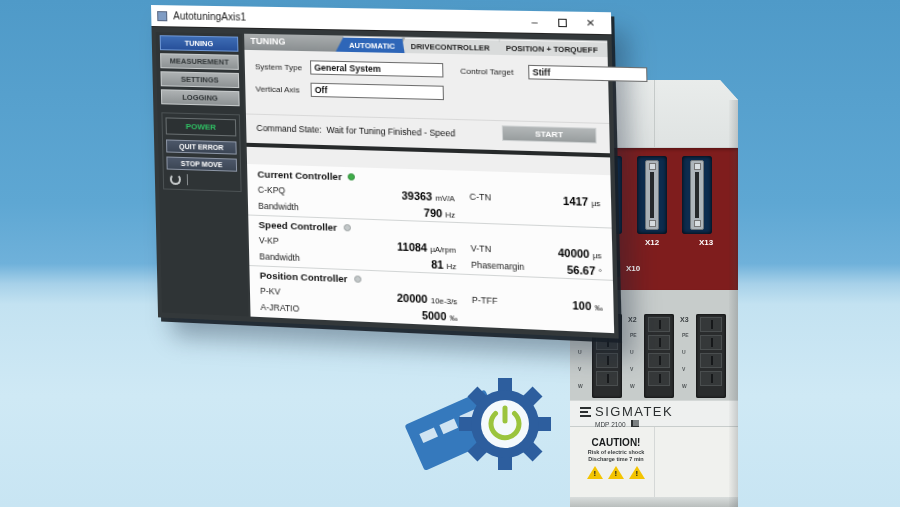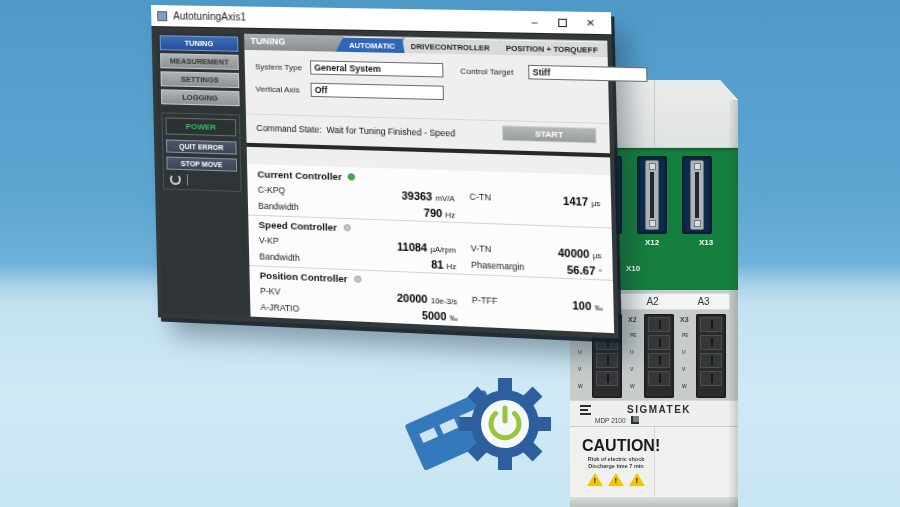--- a/index.html
+++ b/index.html
@@ -20,21 +20,21 @@
   }
   .dev-side {
     position:absolute; right:0; top:20px; bottom:0; width:9px;
     background:linear-gradient(90deg, rgba(0,0,0,0.02), rgba(60,70,75,0.22));
   }
   .dev-top { position:absolute; left:0; top:0; width:100%; height:68px;
     background:linear-gradient(180deg,#e9eceb,#dfe3e2); border-bottom:1px solid #cfd4d3; }
   .dev-top .seam { position:absolute; left:50%; top:0; width:1px; height:100%; background:#c6cbca; }
   .dev-notch { position:absolute; left:28px; top:0px; width:12px; height:5px; background:#3a3d3e; }
 
-  .dev-blue { position:absolute; left:0; top:68px; width:100%; height:142px; background:#15803d;
+  .dev-blue { position:absolute; left:0; top:68px; width:100%; height:142px; background:#7f1d1d;
     box-shadow:inset 0 2px 3px rgba(0,0,0,0.25); }
   .port { position:absolute; top:8px; width:30px; height:78px; background:#0c2c4e;
     border-radius:3px; box-shadow:inset 0 0 4px #000; }
   .port .conn { position:absolute; left:8px; top:4px; width:14px; height:70px;
     background:#aeb5ba; border-radius:2px; border:1px solid #6f767b; }
   .port .conn .slit { position:absolute; left:4px; top:11px; width:4px; height:46px; background:#26292b; }
   .port .conn .scr { position:absolute; left:3px; width:7px; height:7px; background:#d9dee1; border:1px solid #777; }
   .port .conn .scr.t { top:2px; } .port .conn .scr.b { bottom:2px; }
   .port-label { position:absolute; top:90px; width:30px; text-align:center;
     color:#fff; font-size:8px; font-weight:bold; }
@@ -56,31 +56,31 @@
   .tcol .tblock i { display:block; margin:3px 4px; height:15px; background:#353839;
     border:1px solid #4a4e4f; position:relative; }
   .tcol .tblock i::after { content:""; position:absolute; left:50%; top:2px; bottom:2px; width:2px; background:#16181a; }
 
   .dev-brand { position:absolute; left:0; top:320px; width:100%; height:27px; background:#eef0ef;
     border-top:1px solid #d4d8d7; border-bottom:1px solid #c8cdcc; padding:3px 0 0 10px; }
   .brand-row { display:flex; align-items:center; gap:4px; }
   .brand-mark { width:11px; height:10px; display:flex; flex-direction:column; justify-content:space-between; }
   .brand-mark i { height:2px; background:#2b2f30; }
   .brand-mark i:nth-child(2) { width:70%; }
-  .brand-name { font-size:10px; font-weight:bold; letter-spacing:1.5px; color:#2b2f30;margin-left:32px; }
+  .brand-name { font-size:13px; font-weight:normal; letter-spacing:1.5px; color:#2b2f30; }
   .model-row { display:flex; align-items:center; gap:5px; margin:1px 0 0 15px; }
   .model-name { font-size:6.5px; color:#3a3e40; }
   .qr { width:8px; height:8px; background:
       linear-gradient(90deg,#2b2f30 2px, transparent 2px),
       linear-gradient(0deg,#2b2f30 2px, transparent 2px), #7a7f80; }
 
   .dev-caution { position:absolute; left:0; top:347px; width:100%; height:80px; background:#f0f1ee; }
   .dev-caution .seam { position:absolute; left:50%; top:0; width:1px; height:100%; background:#d5d8d7; }
   .caution-box { position:absolute; left:12px; top:10px; width:68px; text-align:center; }
-  .caution-title { font-size:16px; font-weight:bold; color:#191c1d; }
+  .caution-title { font-size:10px; font-weight:bold; color:#191c1d; }
   .caution-line { font-size:5.5px; font-weight:bold; color:#3a3e40; margin-top:1px; }
   .tri-row { display:flex; justify-content:center; gap:5px; margin-top:4px; }
   .tri { position:relative; width:0; height:0; border-left:8px solid transparent;
     border-right:8px solid transparent; border-bottom:13px solid #f3c402; }
   .tri::before { content:""; position:absolute; left:-8px; top:0; width:0; height:0;
     border-left:8px solid transparent; border-right:8px solid transparent; border-bottom:13px solid transparent;
     filter:drop-shadow(0 0 0.5px #8a6d00); }
   .tri::after { content:"!"; position:absolute; left:-1.5px; top:3px; font-size:8px; font-weight:bold; color:#1a1a1a; }
   .dev-foot { position:absolute; left:0; bottom:0; width:100%; height:10px;
      background:linear-gradient(180deg,#d9dddc,#b9bebd); }
@@ -199,25 +199,20 @@
       <div class="x10">
           <i></i>
           <i></i>
           <i></i>
           <i></i>
         </div>
       <div class="x10-label">X10</div>
     </div>
 
     <div class="dev-term">
-      <div class="axis-strip">
-        <span>A1</span>
-        <span>A2</span>
-        <span>A3</span>
-      </div>
       <div class="tcol" style="left:6px">
         <span class="tname">X1</span>
         <div class="pins">
           <span>PE</span>
             <span>U</span>
           <span>V</span>
             <span>W</span>
         </div>
         <div class="tblock">
             <i></i>

